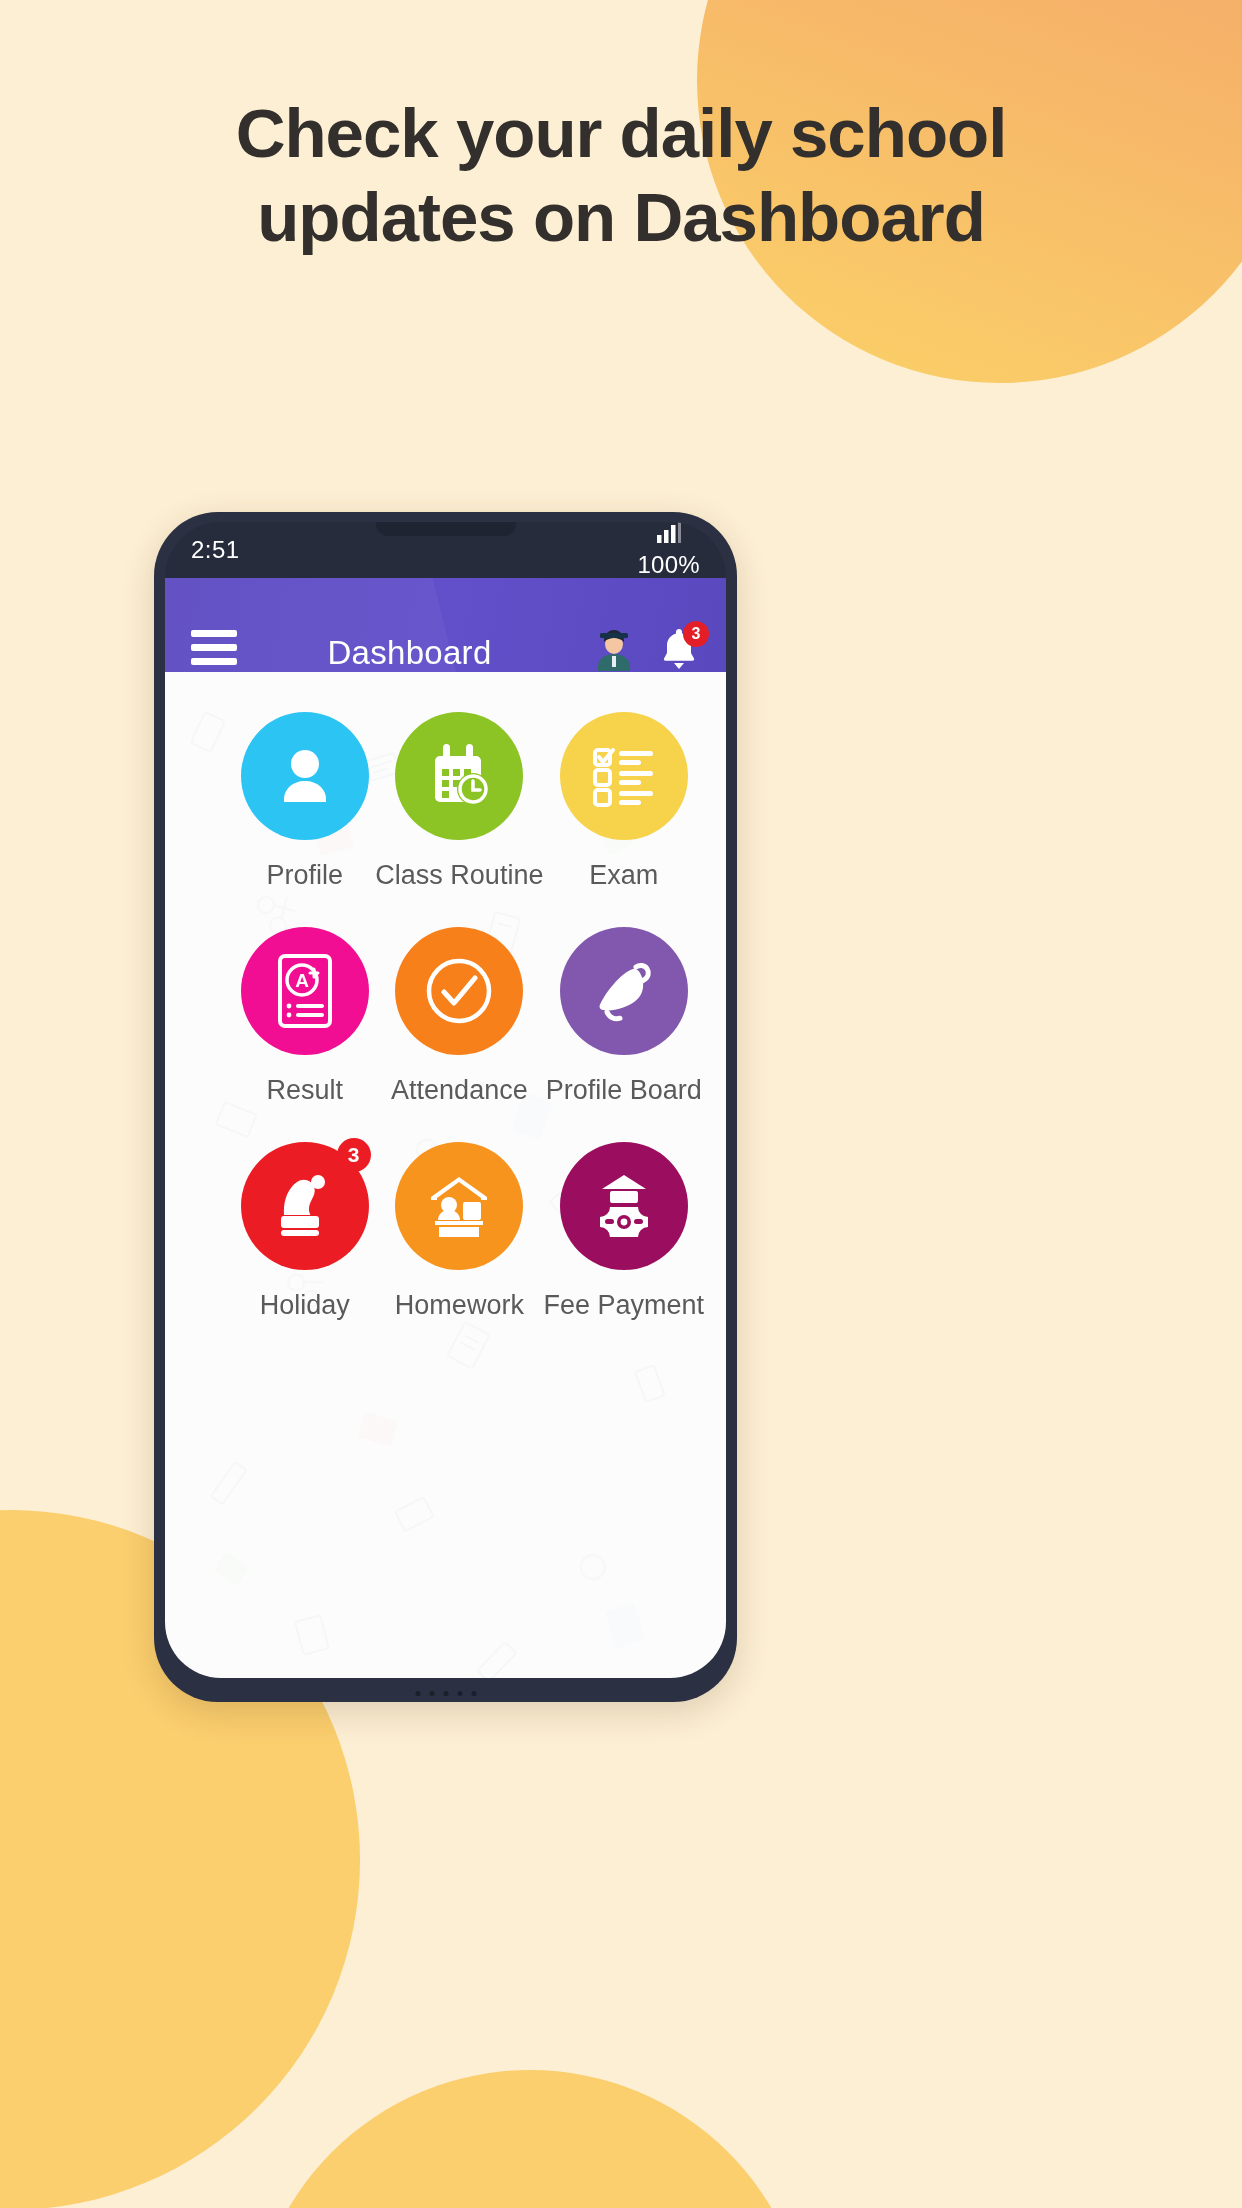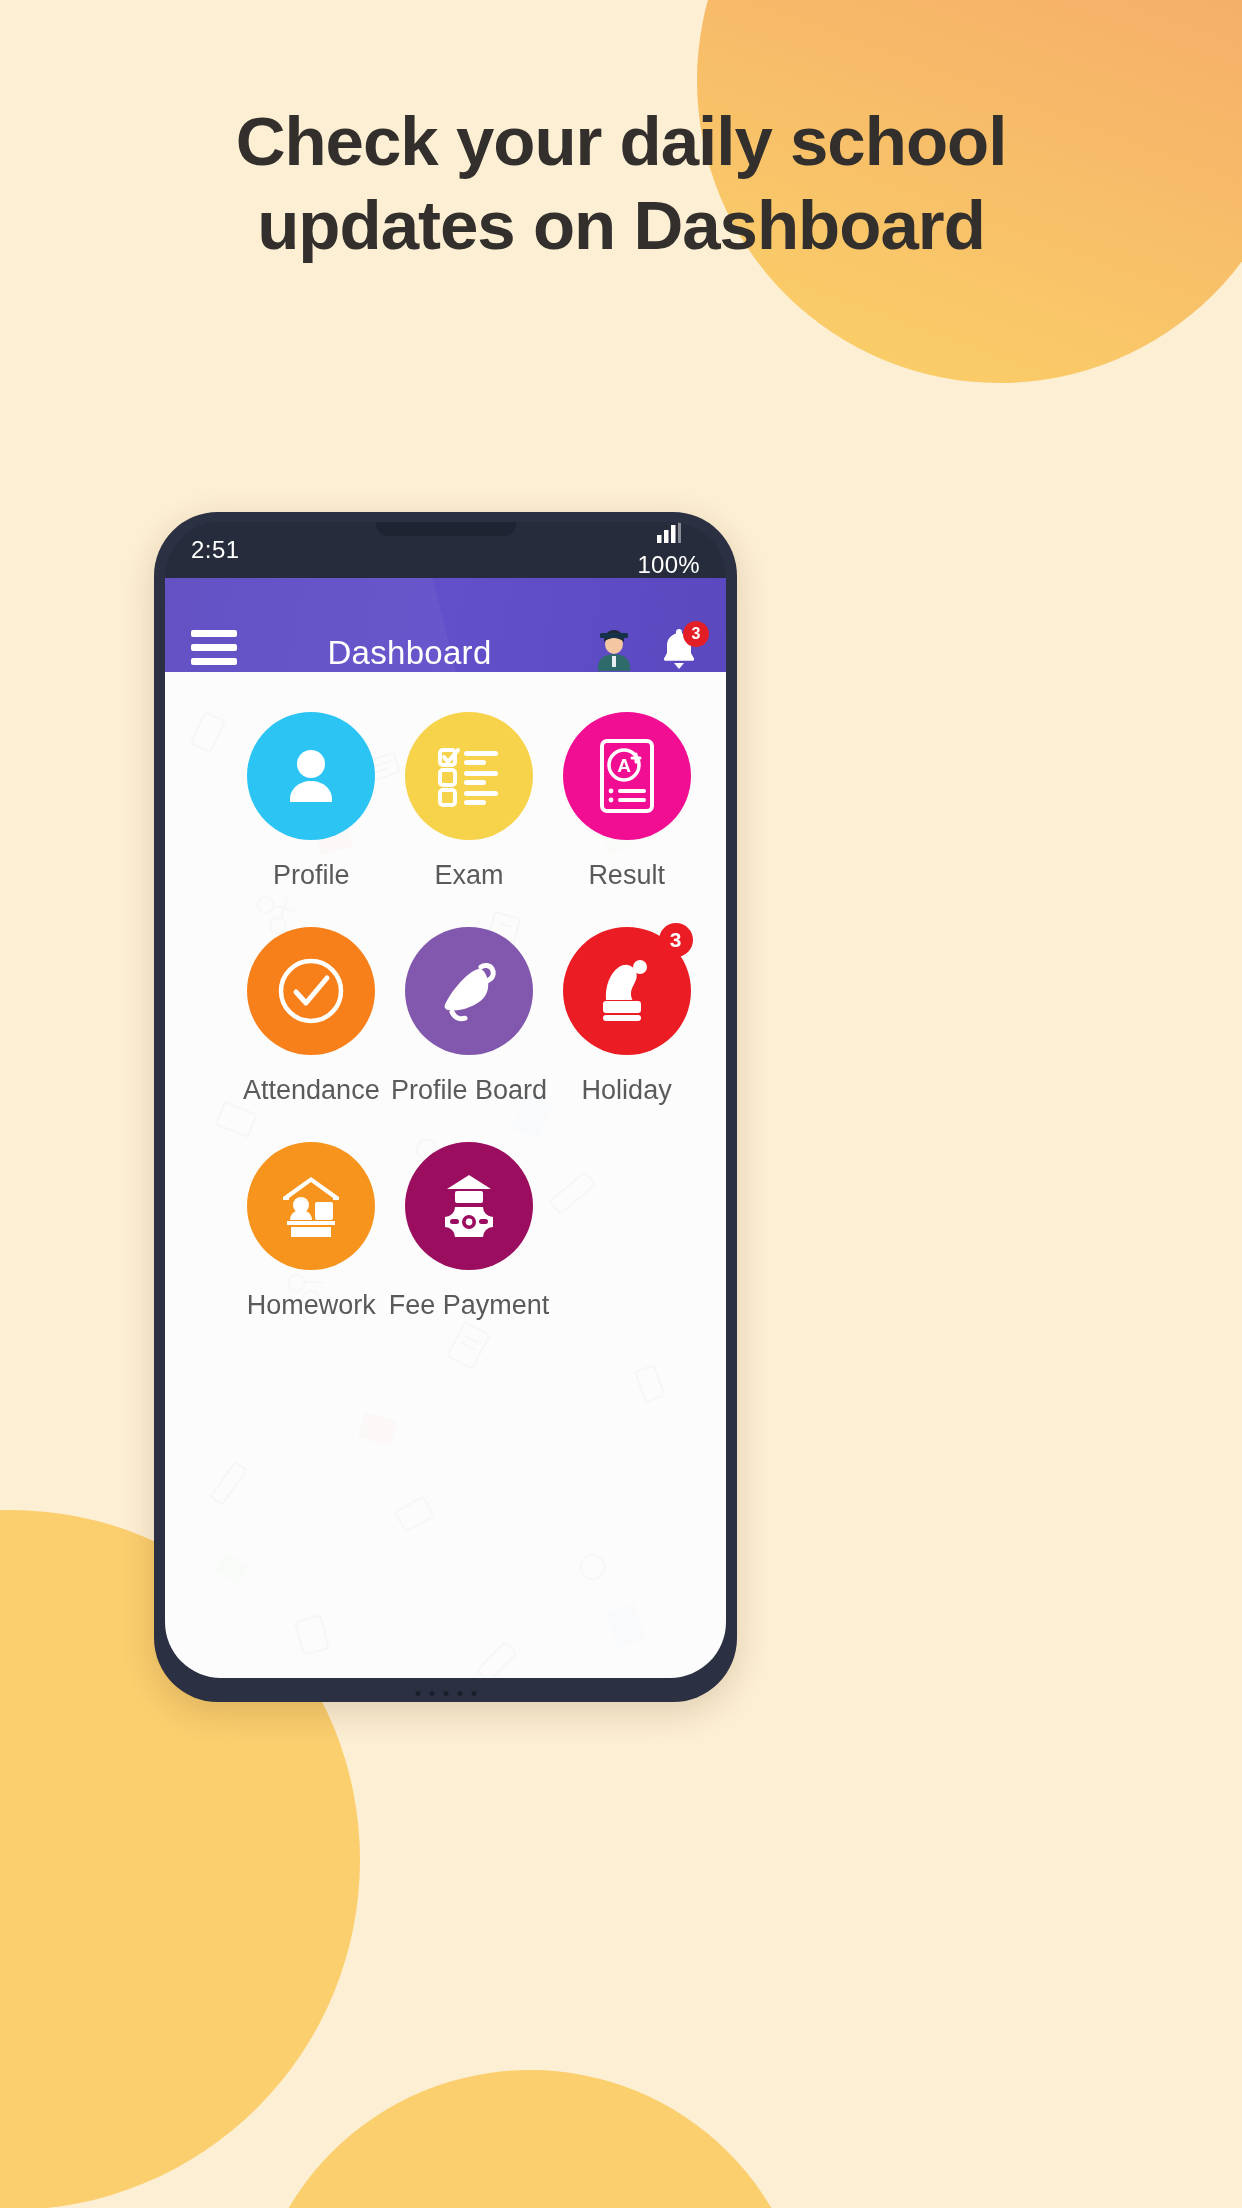--- a/index.html
+++ b/index.html
@@ -24,21 +24,21 @@
     background:#FBCE6E;
   }
   .blob-bc {
     position:absolute; left:250px; top:2070px;
     width:560px; height:560px; border-radius:50%;
     background:#FBCE6E;
   }
 
   
   #headline {
-    position:absolute; z-index:3; left:0; right:0; top:100px;
+    position:absolute; z-index:3; left:0; right:0; top:92px;
     text-align:center;
     color:#322F2C;
     font-weight:bold;
     font-size:69px;
     line-height:84px;
     letter-spacing:-1px;
   }
   #headline .ln { display:block; }
 
   
@@ -319,20 +319,41 @@
         <div class="tile">
           <div class="bubble" style="background:#2BC4F3">
             <svg width="72" height="72" viewBox="0 0 72 72">
               <circle cx="36" cy="24" r="14" fill="#fff"></circle>
               <path d="M36 41c-12 0-21 8-21 18v3h42v-3c0-10-9-18-21-18z" fill="#fff"></path>
             </svg>
           </div>
           <div class="tile-label">Profile</div>
         </div>
 
+        <div class="tile">
+          <div class="bubble" style="background:#8BC424">
+            <svg width="76" height="76" viewBox="0 0 76 76">
+              <rect x="14" y="18" width="46" height="46" rx="5" fill="#fff"></rect>
+              <rect x="22" y="6" width="7" height="18" rx="3.5" fill="#fff"></rect>
+              <rect x="45" y="6" width="7" height="18" rx="3.5" fill="#fff"></rect>
+              <g fill="#8BC424">
+                <rect x="21" y="31" width="7" height="7"></rect>
+                  <rect x="32" y="31" width="7" height="7"></rect>
+                  <rect x="43" y="31" width="7" height="7"></rect>
+                <rect x="21" y="42" width="7" height="7"></rect>
+                  <rect x="32" y="42" width="7" height="7"></rect>
+                <rect x="21" y="53" width="7" height="7"></rect>
+              </g>
+              <circle cx="52" cy="51" r="16" fill="#8BC424"></circle>
+              <circle cx="52" cy="51" r="13" fill="none" stroke="#fff" stroke-width="3.5"></circle>
+              <path d="M52 43v9h7" stroke="#fff" stroke-width="3.5" fill="none" stroke-linecap="round"></path>
+            </svg>
+          </div>
+          <div class="tile-label">Class Routine</div>
+        </div>
 
         <div class="tile">
           <div class="bubble" style="background:#F7D34C">
             <svg width="70" height="70" viewBox="0 0 70 70">
               <g fill="none" stroke="#fff" stroke-width="4">
                 <rect x="6" y="9" width="15" height="15" rx="3"></rect>
                 <rect x="6" y="29" width="15" height="15" rx="3"></rect>
                 <rect x="6" y="49" width="15" height="15" rx="3"></rect>
                 <path d="M10 16l4 5 10-12" stroke-linecap="round" stroke-linejoin="round"></path>
               </g>

